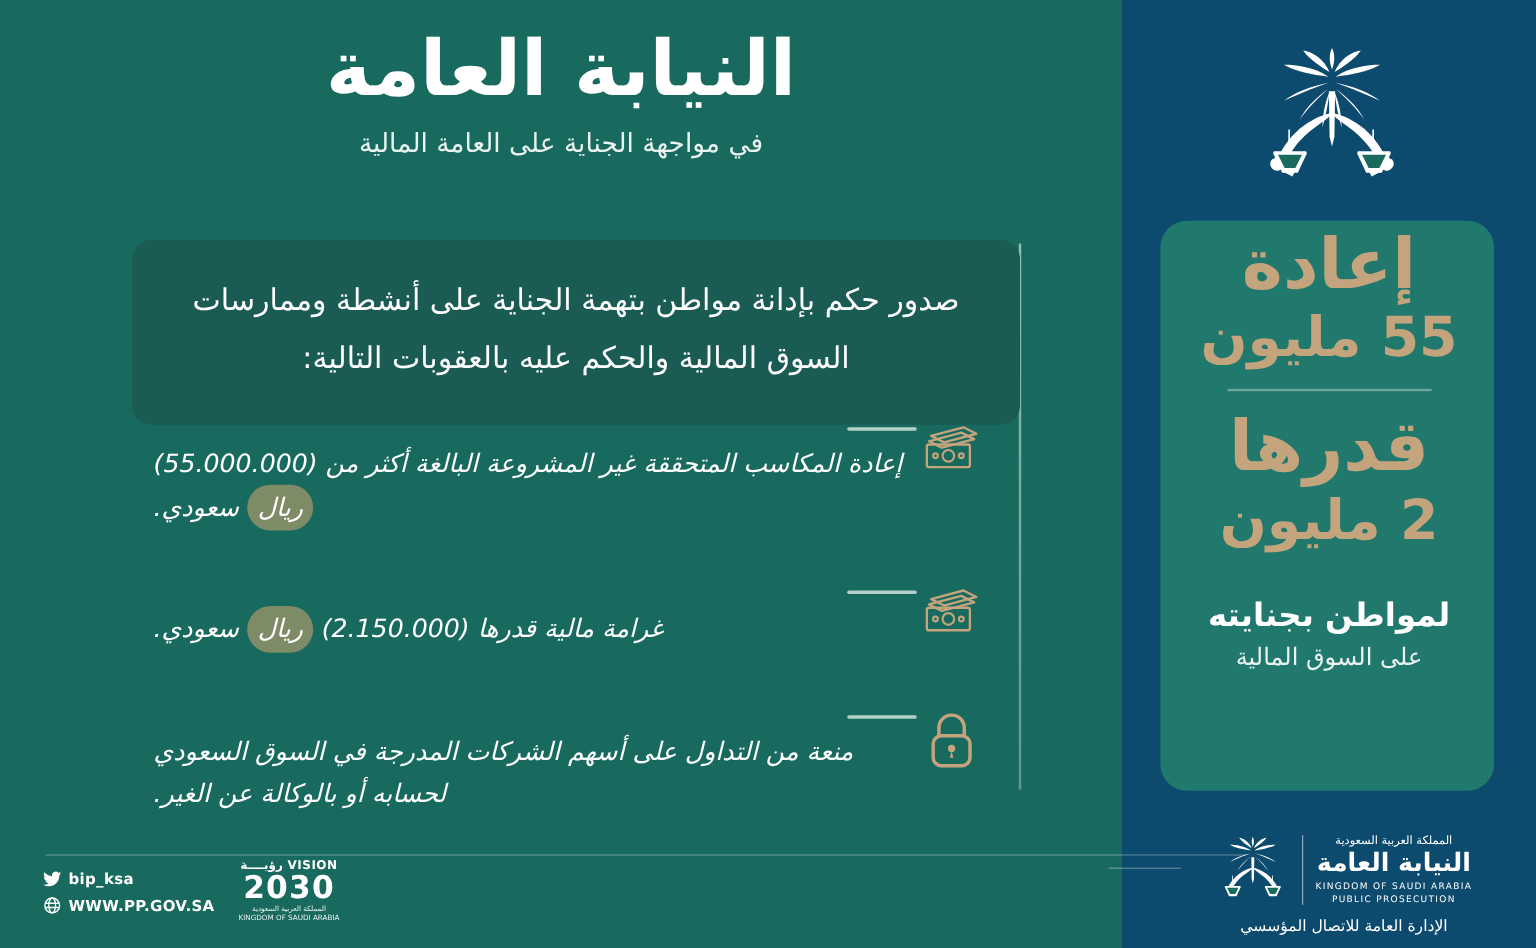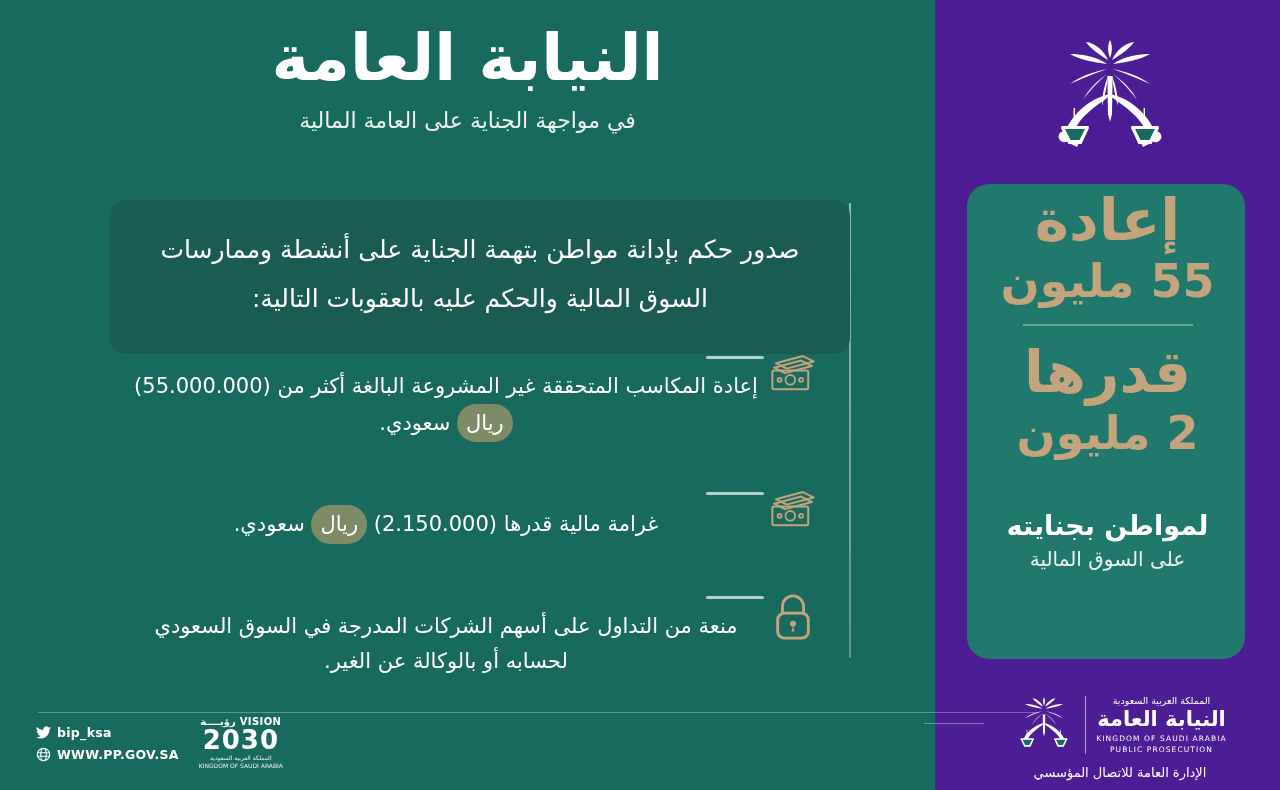--- a/index.html
+++ b/index.html
@@ -52,31 +52,31 @@
     display:flex; align-items:flex-start; justify-content:center;
     margin-right:6px;
   }
   .bullet-body { flex:1; padding-top:4px; }
   .bullet-rule {
     width:58px; height:3px; background:#cfe3dd;
     margin:0 0 10px auto; border-radius:2px; opacity:.85;
   }
   .bullet-text {
     font-size:21px; color:#ffffff; line-height:1.65;
-    direction:rtl; text-align:center;
+    direction:rtl; text-align:left;font-style:italic;
   }
   .pill {
     display:inline-block; background:#7d8c66; color:#ffffff;
     border-radius:50%/50%; padding:2px 9px; border-radius:22px;
   }
 
   
   .sidebar {
     position:absolute; top:0; right:0; width:345px; height:790px;
-    background:#4c1d95;
+    background:#0c4a6e;
   }
   .side-card {
     position:absolute; top:184px; right:35px;
     width:278px; height:475px;
     background:#21786c; border-radius:22px;
   }
   .emblem { position:absolute; top:34px; right:105px; width:130px; height:120px; }
   .side-stack {
     position:absolute; top:190px; right:0; width:345px;
     text-align:center; direction:rtl;
@@ -86,21 +86,21 @@
     letter-spacing:1px;
   }
   .side-amount {
     font-size:46px; font-weight:700; color:#c4a47c; line-height:1.25;
     margin-top:2px;
   }
   .side-div {
     width:170px; height:2px; background:rgba(200,225,218,.45);
     margin:14px auto 16px auto;
   }
-  .side-foot { margin-top:44px; direction:rtl; }
+  .side-foot { margin-top:32px; direction:rtl; }
   .side-foot-1 { font-size:27px; color:#ffffff; font-weight:700; line-height:1.4; }
   .side-foot-2 { font-size:20px; color:#eaf3f0; font-weight:400; margin-top:2px; }
 
   
   .footer-rule {
     position:absolute; left:38px; top:712px; width:1000px; height:1px;
     background:rgba(255,255,255,.30);
   }
   .footer-left {
     position:absolute; left:36px; top:716px;

